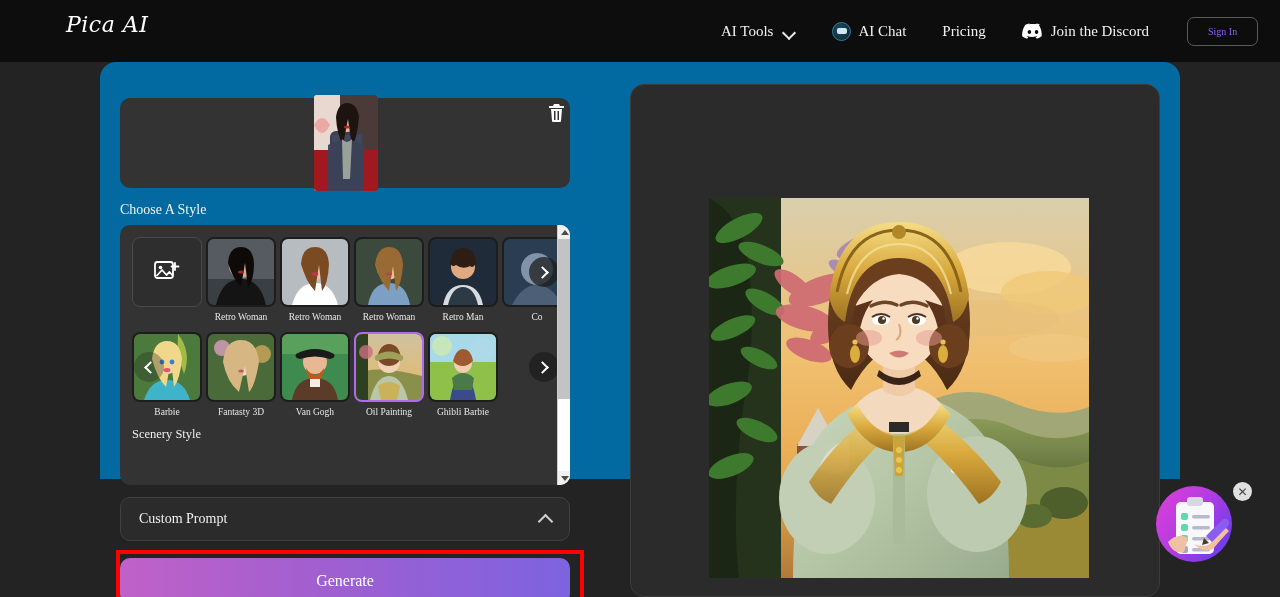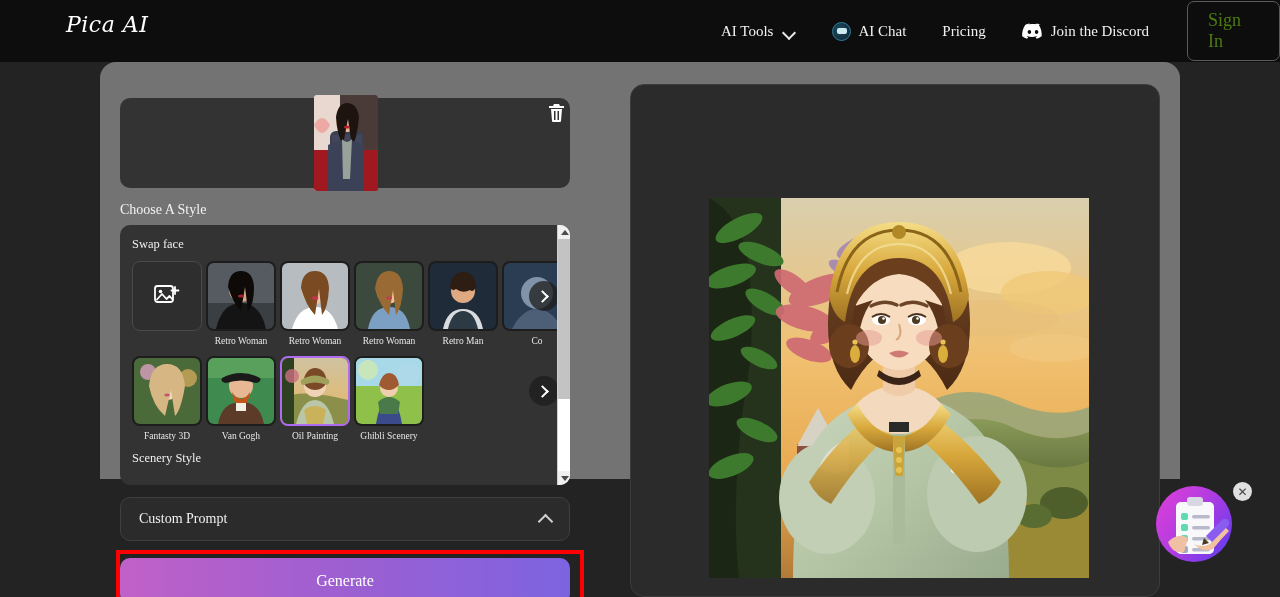--- a/index.html
+++ b/index.html
@@ -52,35 +52,35 @@
     position: relative;
   }
   .chat-icon::before {
     content: ""; width: 10px; height: 6px; border-radius: 2px;
     background: #cfe9f2;
   }
   .discord-icon { width: 22px; height: 17px; display: block; }
   .signin {
     margin-left: 18px;
     border: 1px solid #5a5a5a; border-radius: 7px;
-    color: #4d7c0f; font-size: 18px;
+    color: #8b5cf6; font-size: 10px;
     padding: 8px 20px; cursor: pointer;
     background: transparent;
   }
 
   
   .stage {
     position: absolute; top: 62px; left: 0;
     width: 1280px; height: 535px;
     background: #232323;
   }
   .workspace {
     position: absolute; left: 100px; top: 0px;
     width: 1080px; height: 417px;
-    background: #737373;
+    background: #0369a1;
     border-radius: 16px 16px 0 0;
   }
 
   
   .left-col { position: absolute; left: 20px; top: 36px; width: 450px; }
 
   .upload-box {
     width: 450px; height: 90px;
     background: #333333; border-radius: 10px;
     position: relative;
@@ -302,21 +302,20 @@
           </svg>
         </div>
       </div>
 
       <div class="section-label">Choose A Style</div>
 
       <div class="style-panel">
         <div class="style-scroll">
 
           <div>
-            <div class="group-title">Swap face</div>
             <div class="row">
 
               <div class="card">
                 <div class="upload-card">
                   <svg width="26" height="24" viewBox="0 0 26 24">
                     <rect x="1" y="2" width="18" height="16" rx="2.5" fill="none" stroke="#ffffff" stroke-width="1.8"></rect>
                     <circle cx="6.5" cy="7.5" r="1.8" fill="#ffffff"></circle>
                     <path d="M2.5 16 l5.5 -6 l4.5 5 l3 -3 l3.5 4" fill="none" stroke="#ffffff" stroke-width="1.8" stroke-linejoin="round"></path>
                     <path d="M21 3 v7 M17.5 6.5 h7" stroke="#ffffff" stroke-width="1.8" stroke-linecap="round"></path>
                   </svg>
@@ -389,20 +388,38 @@
 
               <div class="arrow-btn next">
                 <span class="chev r"></span>
               </div>
             </div>
           </div>
 
           <div>
             <div class="row">
 
+              <div class="card">
+                <div class="card-img">
+                  <svg width="66" height="66" viewBox="0 0 66 66">
+                    <rect width="66" height="66" fill="#4c7a3d"></rect>
+                    <path d="M44 0 q14 18 6 40 q-8 -20 -6 -40Z" fill="#c5d84a" opacity="0.7"></path>
+                    <path d="M10 66 q6 -20 23 -20 q17 0 23 20Z" fill="#3fb3c9"></path>
+                    <circle cx="33" cy="27" r="13" fill="#f7d2b4"></circle>
+                    <path d="M18 25 q2 -18 15 -18 q13 0 15 18 q-2 20 -8 28 l-3 -26 l-5 26 q-9 -9 -14 -28Z" fill="#f0d78a"></path>
+                    <circle cx="28" cy="28" r="2.4" fill="#3a7fd5"></circle>
+                    <circle cx="38" cy="28" r="2.4" fill="#3a7fd5"></circle>
+                    <ellipse cx="33" cy="36" rx="3.4" ry="2" fill="#e8506e"></ellipse>
+                  </svg>
+                </div>
+                <div class="card-label">Barbie</div>
+                <div class="arrow-btn prev">
+                  <span class="chev l"></span>
+                </div>
+              </div>
 
               <div class="card">
                 <div class="card-img">
                   <svg width="66" height="66" viewBox="0 0 66 66">
                     <rect width="66" height="66" fill="#4a6a3a"></rect>
                     <circle cx="14" cy="14" r="8" fill="#d9a0c0" opacity="0.8"></circle>
                     <circle cx="54" cy="20" r="9" fill="#e0b060" opacity="0.7"></circle>
                     <circle cx="33" cy="30" r="12" fill="#f2d8c0"></circle>
                     <path d="M15 28 q2 -22 18 -22 q16 0 18 22 q-4 24 -10 30 l-4 -26 l-6 26 q-12 -10 -16 -30Z" fill="#d6b682"></path>
                     <ellipse cx="33" cy="37" rx="2.8" ry="1.6" fill="#c4566c"></ellipse>
@@ -455,21 +472,21 @@
                     <rect width="66" height="66" fill="#8fc04a"></rect>
                     <path d="M0 0h66v28H0z" fill="#a8d9e8"></path>
                     <circle cx="12" cy="12" r="10" fill="#cfe8b0" opacity="0.8"></circle>
                     <circle cx="52" cy="16" r="12" fill="#b0d8e8" opacity="0.7"></circle>
                     <path d="M20 66 q4 -24 13 -24 q9 0 13 24Z" fill="#3a4a8a"></path>
                     <path d="M22 44 q11 -10 22 0 l-2 12h-18Z" fill="#4a7a4a"></path>
                     <circle cx="33" cy="30" r="9" fill="#f0cfae"></circle>
                     <path d="M23 27 q3 -12 10 -12 q8 0 10 12 q-5 5 -10 5 q-6 0 -10 -5Z" fill="#a05a32"></path>
                   </svg>
                 </div>
-                <div class="card-label">Ghibli Scenery</div>
+                <div class="card-label">Ghibli Barbie</div>
               </div>
 
               <div class="arrow-btn next">
                 <span class="chev r"></span>
               </div>
             </div>
           </div>
 
           <div>
             <div class="group-title">Scenery Style</div>

